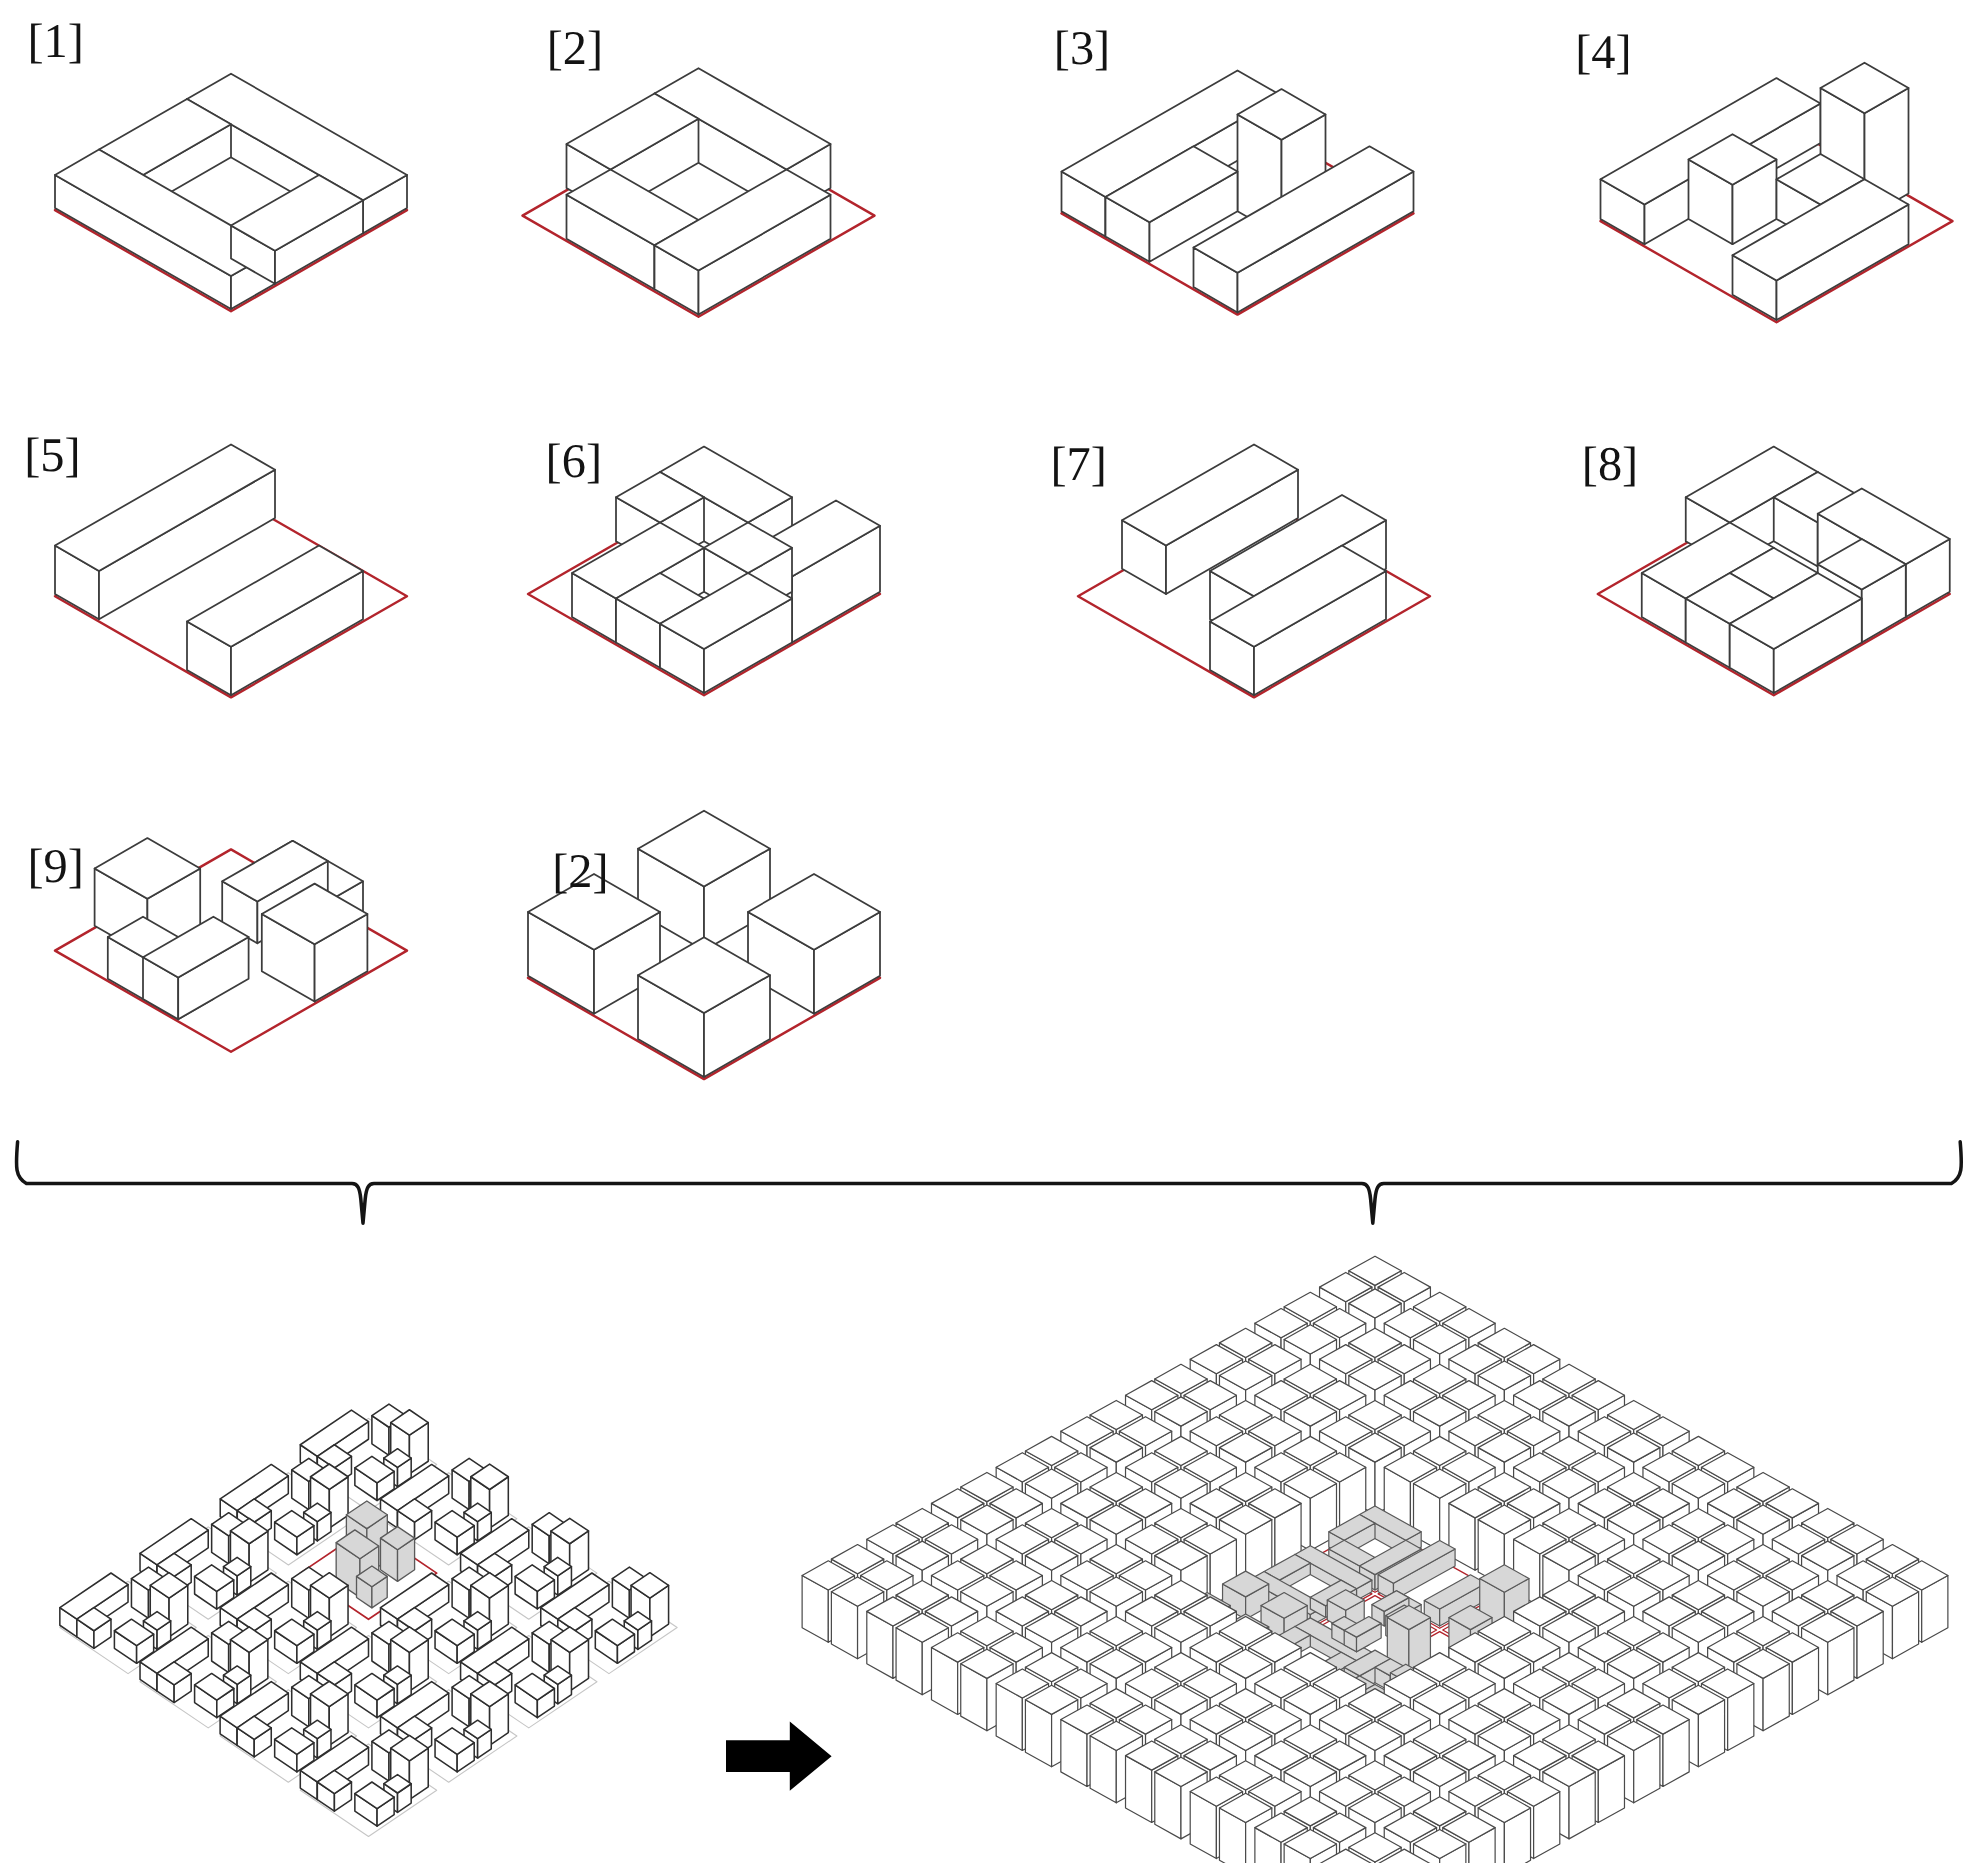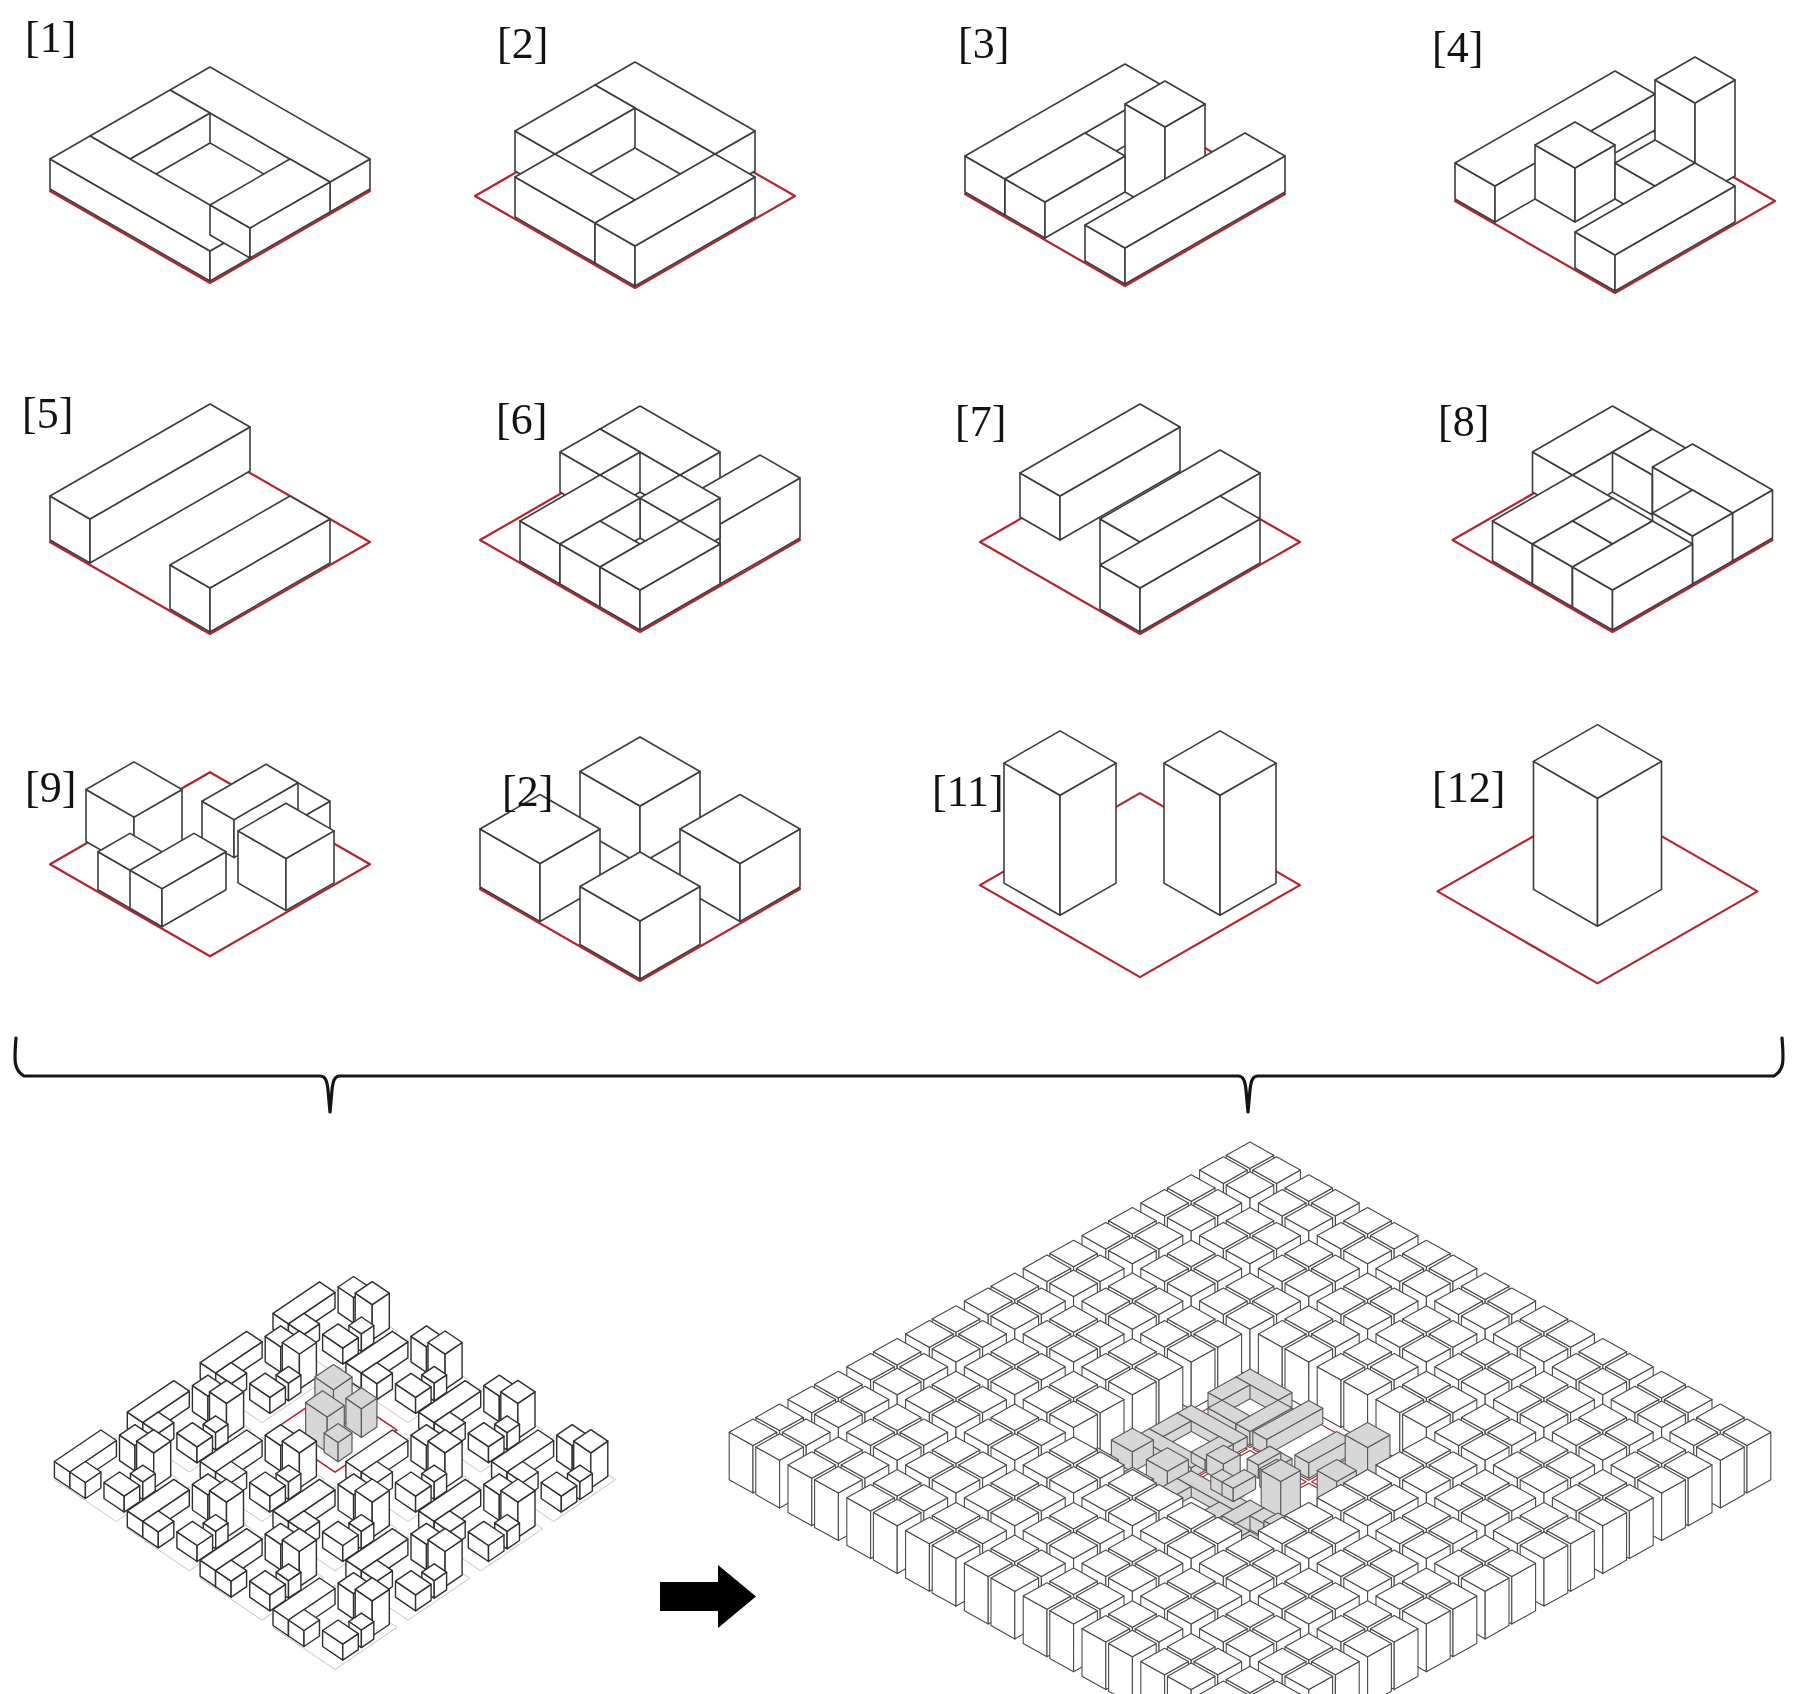--- a/index.html
+++ b/index.html
@@ -234,45 +234,20 @@
           <polygon points="0.0,-58.0 60.0,-23.5 0.0,11.0 -60.0,-23.5" fill="#ffffff" stroke="#3c3c3c" stroke-width="1.6" stroke-linejoin="round"></polygon>
           <polygon points="40.0,34.0 100.0,68.5 100.0,126.5 40.0,92.0" fill="#ffffff" stroke="#3c3c3c" stroke-width="1.6" stroke-linejoin="round"></polygon>
           <polygon points="160.0,34.0 100.0,68.5 100.0,126.5 160.0,92.0" fill="#ffffff" stroke="#3c3c3c" stroke-width="1.6" stroke-linejoin="round"></polygon>
           <polygon points="100.0,-0.5 160.0,34.0 100.0,68.5 40.0,34.0" fill="#ffffff" stroke="#3c3c3c" stroke-width="1.6" stroke-linejoin="round"></polygon>
           <polygon points="-160.0,34.0 -100.0,68.5 -100.0,126.5 -160.0,92.0" fill="#ffffff" stroke="#3c3c3c" stroke-width="1.6" stroke-linejoin="round"></polygon>
           <polygon points="-40.0,34.0 -100.0,68.5 -100.0,126.5 -40.0,92.0" fill="#ffffff" stroke="#3c3c3c" stroke-width="1.6" stroke-linejoin="round"></polygon>
           <polygon points="-100.0,-0.5 -40.0,34.0 -100.0,68.5 -160.0,34.0" fill="#ffffff" stroke="#3c3c3c" stroke-width="1.6" stroke-linejoin="round"></polygon>
           <polygon points="-60.0,91.5 0.0,126.0 0.0,184.0 -60.0,149.5" fill="#ffffff" stroke="#3c3c3c" stroke-width="1.6" stroke-linejoin="round"></polygon>
           <polygon points="60.0,91.5 0.0,126.0 0.0,184.0 60.0,149.5" fill="#ffffff" stroke="#3c3c3c" stroke-width="1.6" stroke-linejoin="round"></polygon>
           <polygon points="0.0,57.0 60.0,91.5 0.0,126.0 -60.0,91.5" fill="#ffffff" stroke="#3c3c3c" stroke-width="1.6" stroke-linejoin="round"></polygon>
-        </g>
-      </svg>
-  </figure>
-  <figure class="tile" style="left:930px;top:690px;width:420px;height:328px">
-    <figcaption class="tlabel" style="left:2px;top:80px">[11]</figcaption>
-    <svg id="tile-svg-11" width="420" height="328">
-        <g transform="translate(210.0,101.1)">
-          <polygon points="0.0,2.0 160.0,94.0 0.0,186.0 -160.0,94.0" fill="none" stroke="#b3242c" stroke-width="2.2" stroke-linejoin="round"></polygon>
-          <polygon points="-136.0,-28.0 -80.0,4.2 -80.0,124.2 -136.0,92.0" fill="#ffffff" stroke="#3c3c3c" stroke-width="1.6" stroke-linejoin="round"></polygon>
-          <polygon points="-24.0,-28.0 -80.0,4.2 -80.0,124.2 -24.0,92.0" fill="#ffffff" stroke="#3c3c3c" stroke-width="1.6" stroke-linejoin="round"></polygon>
-          <polygon points="-80.0,-60.2 -24.0,-28.0 -80.0,4.2 -136.0,-28.0" fill="#ffffff" stroke="#3c3c3c" stroke-width="1.6" stroke-linejoin="round"></polygon>
-          <polygon points="24.0,-28.0 80.0,4.2 80.0,124.2 24.0,92.0" fill="#ffffff" stroke="#3c3c3c" stroke-width="1.6" stroke-linejoin="round"></polygon>
-          <polygon points="136.0,-28.0 80.0,4.2 80.0,124.2 136.0,92.0" fill="#ffffff" stroke="#3c3c3c" stroke-width="1.6" stroke-linejoin="round"></polygon>
-          <polygon points="80.0,-60.2 136.0,-28.0 80.0,4.2 24.0,-28.0" fill="#ffffff" stroke="#3c3c3c" stroke-width="1.6" stroke-linejoin="round"></polygon>
-        </g>
-      </svg>
-  </figure>
-  <figure class="tile" style="left:1400px;top:690px;width:395px;height:328px">
-    <figcaption class="tlabel" style="left:32px;top:76px">[12]</figcaption>
-    <svg id="tile-svg-12" width="395" height="328">
-        <g transform="translate(197.5,107.4)">
-          <polygon points="0.0,2.0 160.0,94.0 0.0,186.0 -160.0,94.0" fill="none" stroke="#b3242c" stroke-width="2.2" stroke-linejoin="round"></polygon>
-          <polygon points="-64.0,-36.0 0.0,0.8 0.0,128.8 -64.0,92.0" fill="#ffffff" stroke="#3c3c3c" stroke-width="1.6" stroke-linejoin="round"></polygon>
-          <polygon points="64.0,-36.0 0.0,0.8 0.0,128.8 64.0,92.0" fill="#ffffff" stroke="#3c3c3c" stroke-width="1.6" stroke-linejoin="round"></polygon>
-          <polygon points="0.0,-72.8 64.0,-36.0 0.0,0.8 -64.0,-36.0" fill="#ffffff" stroke="#3c3c3c" stroke-width="1.6" stroke-linejoin="round"></polygon>
         </g>
       </svg>
   </figure>
 
   <svg class="overlay-svg" style="left:0;top:1030px" width="1795" height="100">
     <path d="M 16 8 C 14 32 14 40 24 46 L 320 46 C 325 46 327 50 328 60 L 330 82 L 332 60 C 333 50 335 46 340 46 L 1238 46 C 1243 46 1245 50 1246 60 L 1248 82 L 1250 60 C 1251 50 1253 46 1258 46 L 1774 46 C 1784 40 1784 32 1782 8" fill="none" stroke="#141414" stroke-width="3.2" stroke-linecap="round" stroke-linejoin="round"></path>
   </svg>
 
   <svg id="agg-left" class="overlay-svg" style="left:15px;top:1252px" width="640" height="442">
       <g transform="translate(320.0,35.4)">

